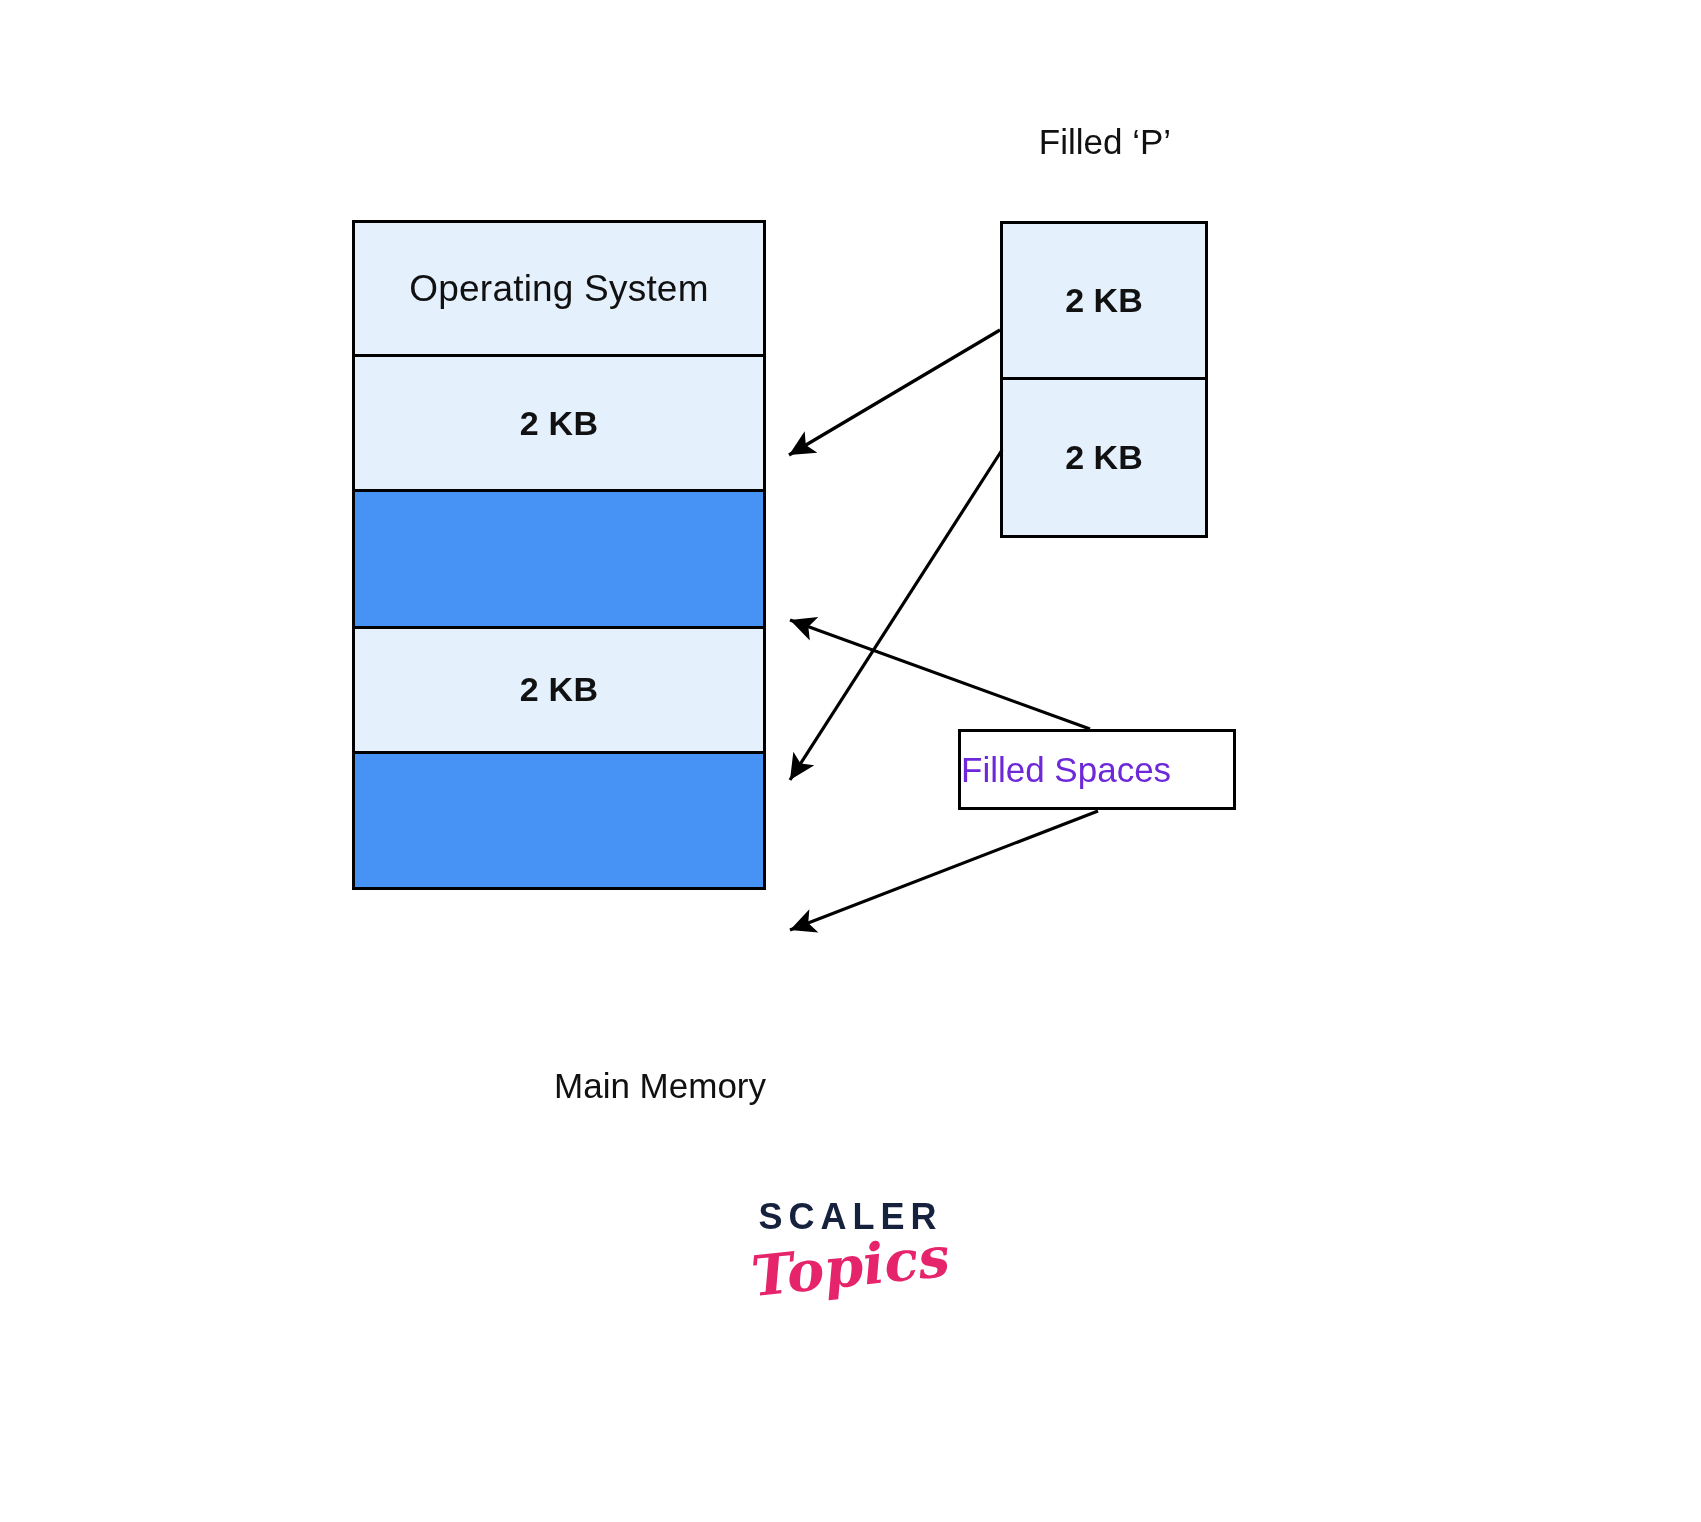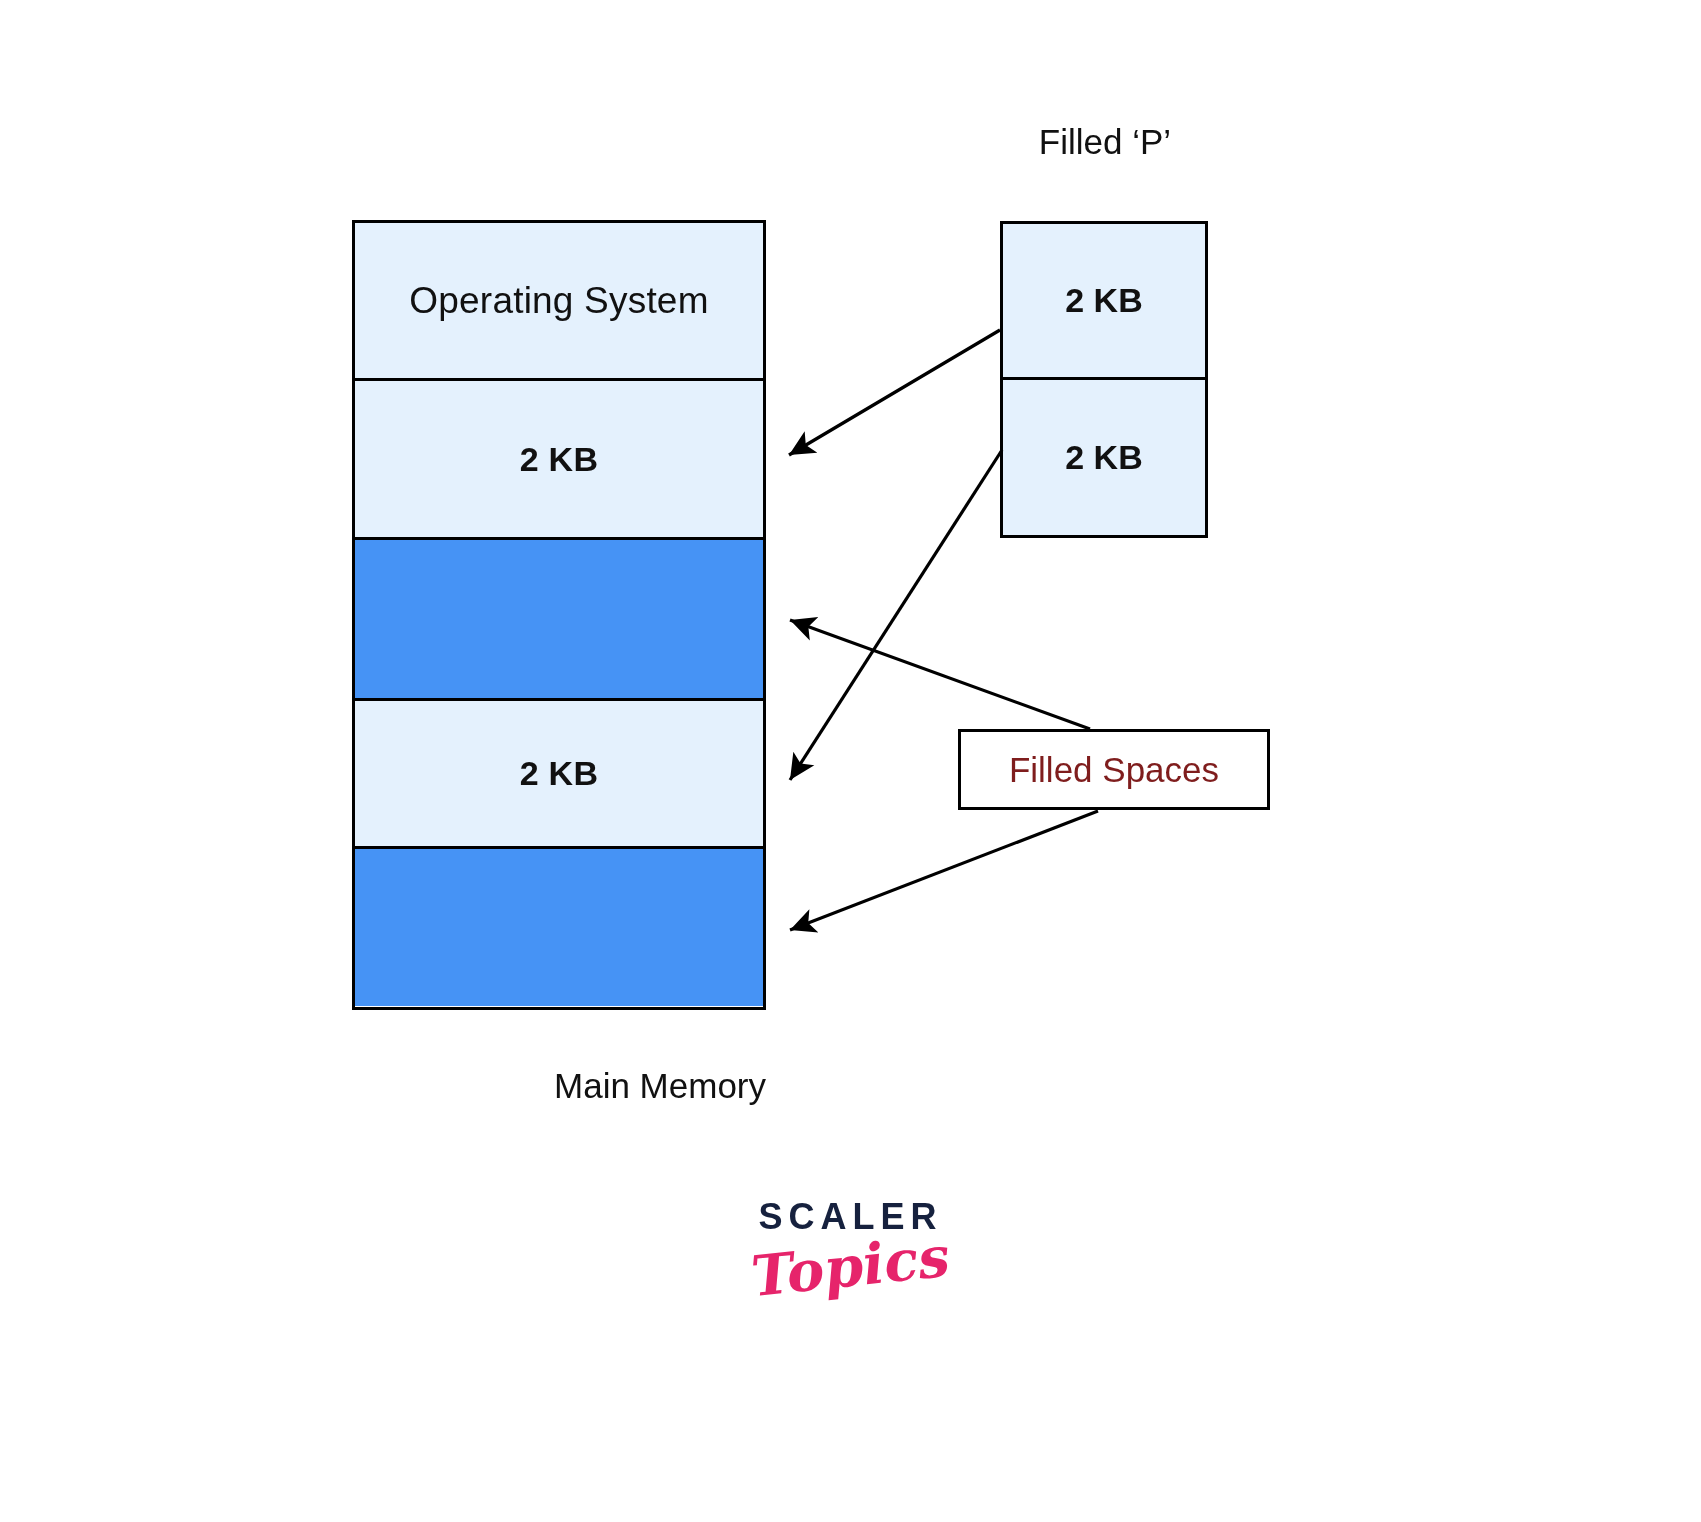--- a/index.html
+++ b/index.html
@@ -20,21 +20,21 @@
     width: 1701px;
     height: 1522px;
   }
   .abs { position: absolute; }
 
   
   #memory-column {
     left: 352px;
     top: 220px;
     width: 414px;
-    height: 790px;
+    height: 670px;
     box-sizing: border-box;
     border: 3px solid #000000;
     display: flex;
     flex-direction: column;
   }
   .mem-seg {
     box-sizing: border-box;
     display: flex;
     align-items: center;
     justify-content: center;
@@ -98,30 +98,29 @@
     font-size: 34px;
     font-weight: 700;
     color: #111111;
   }
   .proc-seg:last-child { border-bottom: none; }
 
   
   #filled-spaces-box {
     left: 958px;
     top: 729px;
-    width: 312px;
+    width: 278px;
     height: 81px;
     box-sizing: border-box;
     border: 3px solid #000000;
     background: #ffffff;
     display: flex;
     align-items: center;
-    justify-content: center;
     font-size: 35px;
-    color: #7f1d1d;
+    color: #6d28d9;
   }
 
   
   #arrows {
     left: 0;
     top: 0;
     width: 1701px;
     height: 1522px;
     pointer-events: none;
   }

